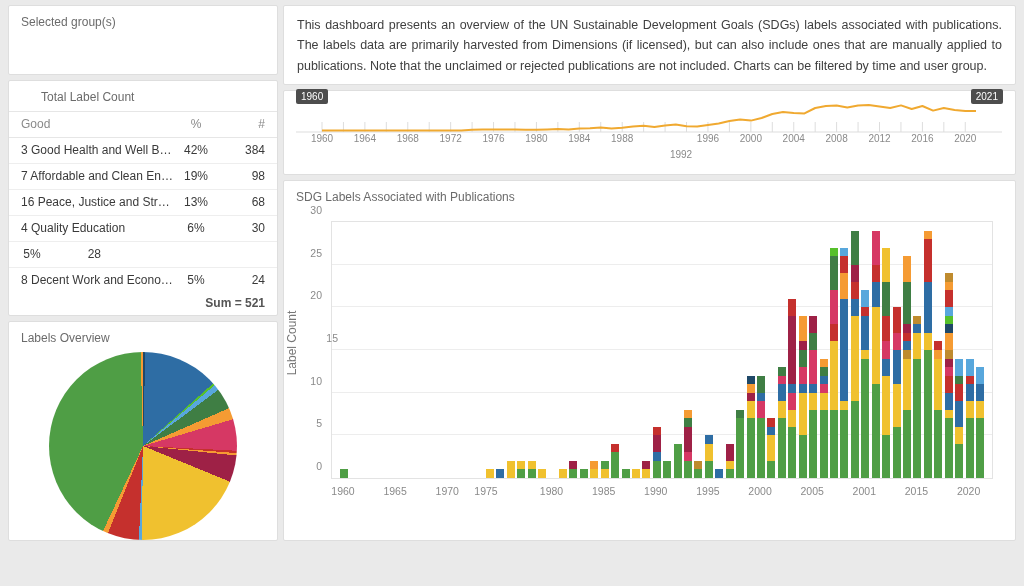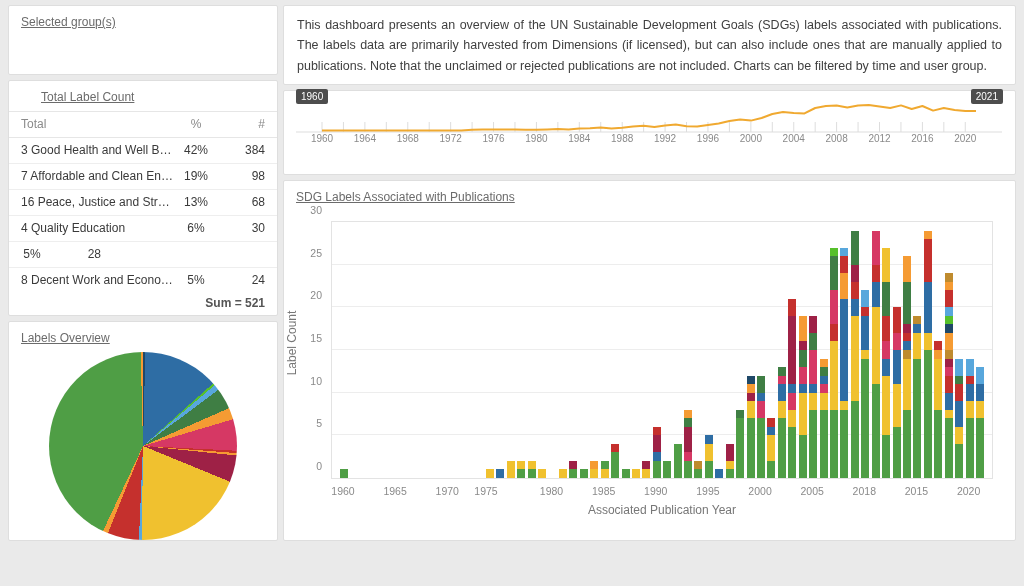--- a/index.html
+++ b/index.html
@@ -6,21 +6,21 @@
   html,body { width:1024px; height:586px; overflow:hidden; }
   body { background:#EAEAEA; font-family:"Liberation Sans", sans-serif; color:#3c3c3c; }
   .app { width:1024px; height:586px; position:relative; }
   .topbar { height:40px; display:flex; align-items:center; justify-content:center; position:relative; }
   .topbar .title { font-size:13px; color:#4a4a4a; }
   .share-btn { position:absolute; right:12px; top:10px; width:22px; height:22px; display:flex; align-items:center; justify-content:center; cursor:pointer; }
   .cols { display:flex; gap:5px; padding:5px 8px 8px 8px; }
   .left { width:270px; display:flex; flex-direction:column; gap:5px; }
   .right { flex:1; display:flex; flex-direction:column; gap:5px; }
   .panel { background:#fff; border:1px solid #dedede; border-radius:2px; }
-  .panel-title { font-size:12px; color:#6b6b6b; padding:9px 12px 4px 12px;text-decoration:underline; }
+  .panel-title { font-size:12px; color:#6b6b6b; padding:9px 12px 4px 12px; }
 
   
   .p-group { height:70px; }
   .select-box { margin:6px 10px 0 10px; height:27px; border:1px solid #c9c9c9; border-radius:4px; display:flex; align-items:center; justify-content:space-between; padding:0 10px; font-size:12px; color:#333; cursor:pointer; background:#fff; }
   .caret { width:0; height:0; border-left:4px solid transparent; border-right:4px solid transparent; border-top:5px solid #555; }
 
   
   .p-table { height:236px; overflow:hidden; }
   .p-table .panel-title { border-bottom:1px solid #e6e6e6; padding-bottom:7px;padding-left:32px; }
   .thead { display:flex; font-size:12px; color:#8a8a8a; border-bottom:1px solid #e6e6e6; }
@@ -69,21 +69,21 @@
 
     <div class="left">
 
       <div class="panel p-group">
         <div class="panel-title">Selected group(s)</div>
       </div>
 
       <div class="panel p-table">
         <div class="panel-title">Total Label Count</div>
         <div class="thead">
-          <div class="c-label">Total</div>
+          <div class="c-label">Good</div>
           <div class="c-pct">%</div>
           <div class="c-num">#</div>
         </div>
         <div class="tbody">
             <div class="trow">
               <div class="c-label">3 Good Health and Well Being</div>
               <div class="c-pct">42%</div>
               <div class="c-num">384</div>
             </div>
             <div class="trow">
@@ -167,21 +167,21 @@
             </svg>
           <div class="tl-labels">
               <div class="tl-label" style="left: 9px;">1960</div>
               <div class="tl-label" style="left: 51.8852px;">1964</div>
               <div class="tl-label" style="left: 94.7705px;">1968</div>
               <div class="tl-label" style="left: 137.656px;">1972</div>
               <div class="tl-label" style="left: 180.541px;">1976</div>
               <div class="tl-label" style="left: 223.426px;">1980</div>
               <div class="tl-label" style="left: 266.311px;">1984</div>
               <div class="tl-label" style="left: 309.197px;">1988</div>
-              <div class="tl-label" style="left: 352px;">1992</div>
+              <div class="tl-label" style="left: 368px; margin-top: 16px;">1992</div>
               <div class="tl-label" style="left: 394.967px;">1996</div>
               <div class="tl-label" style="left: 437.852px;">2000</div>
               <div class="tl-label" style="left: 480.738px;">2004</div>
               <div class="tl-label" style="left: 523.623px;">2008</div>
               <div class="tl-label" style="left: 566.508px;">2012</div>
               <div class="tl-label" style="left: 609.393px;">2016</div>
               <div class="tl-label" style="left: 652.279px;">2020</div>
             </div>
         </div>
       </div>
@@ -189,21 +189,21 @@
       <div class="panel p-chart">
         <div class="panel-title">SDG Labels Associated with Publications</div>
         <div class="ylab">Label Count</div>
         <div class="plot">
             <div class="ytick" style="bottom: 0px; right: 670px; position: absolute; width: 28px;">0</div>
             <div class="gridline" style="bottom: 42.6667px;"></div>
             <div class="ytick" style="bottom: 42.6667px; right: 670px; position: absolute; width: 28px;">5</div>
             <div class="gridline" style="bottom: 85.3333px;"></div>
             <div class="ytick" style="bottom: 85.3333px; right: 670px; position: absolute; width: 28px;">10</div>
             <div class="gridline" style="bottom: 128px;"></div>
-            <div class="ytick" style="bottom: 128px; right: 670px; position: absolute; width: 28px;">15</div>
+            <div class="ytick" style="bottom: 128px; right: 654px; position: absolute; width: 28px;">15</div>
             <div class="gridline" style="bottom: 170.667px;"></div>
             <div class="ytick" style="bottom: 170.667px; right: 670px; position: absolute; width: 28px;">20</div>
             <div class="gridline" style="bottom: 213.333px;"></div>
             <div class="ytick" style="bottom: 213.333px; right: 670px; position: absolute; width: 28px;">25</div>
             <div class="ytick" style="bottom: 256px; right: 670px; position: absolute; width: 28px;">30</div>
             <div class="bar-seg" style="left: 8px; width: 8px; bottom: 0px; height: 8.53333px; background: rgb(79, 158, 69);"></div>
             <div class="bar-seg" style="left: 153.967px; width: 8px; bottom: 0px; height: 8.53333px; background: rgb(240, 193, 47);"></div>
             <div class="bar-seg" style="left: 164.393px; width: 8px; bottom: 0px; height: 8.53333px; background: rgb(46, 109, 164);"></div>
             <div class="bar-seg" style="left: 174.82px; width: 8px; bottom: 0px; height: 17.0667px; background: rgb(240, 193, 47);"></div>
             <div class="bar-seg" style="left: 185.246px; width: 8px; bottom: 0px; height: 8.53333px; background: rgb(79, 158, 69);"></div>
@@ -374,30 +374,29 @@
             <div class="bar-seg" style="left: 633.574px; width: 8px; bottom: 0px; height: 59.7333px; background: rgb(79, 158, 69);"></div>
             <div class="bar-seg" style="left: 633.574px; width: 8px; bottom: 59.7333px; height: 17.0667px; background: rgb(240, 193, 47);"></div>
             <div class="bar-seg" style="left: 633.574px; width: 8px; bottom: 76.8px; height: 17.0667px; background: rgb(46, 109, 164);"></div>
             <div class="bar-seg" style="left: 633.574px; width: 8px; bottom: 93.8667px; height: 8.53333px; background: rgb(197, 48, 45);"></div>
             <div class="bar-seg" style="left: 633.574px; width: 8px; bottom: 102.4px; height: 17.0667px; background: rgb(88, 167, 220);"></div>
             <div class="bar-seg" style="left: 644px; width: 8px; bottom: 0px; height: 59.7333px; background: rgb(79, 158, 69);"></div>
             <div class="bar-seg" style="left: 644px; width: 8px; bottom: 59.7333px; height: 17.0667px; background: rgb(240, 193, 47);"></div>
             <div class="bar-seg" style="left: 644px; width: 8px; bottom: 76.8px; height: 17.0667px; background: rgb(46, 109, 164);"></div>
             <div class="bar-seg" style="left: 644px; width: 8px; bottom: 93.8667px; height: 17.0667px; background: rgb(88, 167, 220);"></div>
           </div>
-        <div class="xlab">Associated Publication Year</div>
       <div class="xtick" style="left: 39px;">1960</div>
           <div class="xtick" style="left: 91.1311px;">1965</div>
           <div class="xtick" style="left: 143.262px;">1970</div>
           <div class="xtick" style="left: 182px;">1975</div>
           <div class="xtick" style="left: 247.525px;">1980</div>
           <div class="xtick" style="left: 299.656px;">1985</div>
           <div class="xtick" style="left: 351.787px;">1990</div>
           <div class="xtick" style="left: 403.918px;">1995</div>
           <div class="xtick" style="left: 456.049px;">2000</div>
           <div class="xtick" style="left: 508.18px;">2005</div>
-          <div class="xtick" style="left: 560.311px;">2018</div>
+          <div class="xtick" style="left: 560.311px;">2001</div>
           <div class="xtick" style="left: 612.443px;">2015</div>
           <div class="xtick" style="left: 664.574px;">2020</div>
         </div>
     </div>
   </div>
 </div>
 
 </body></html>

